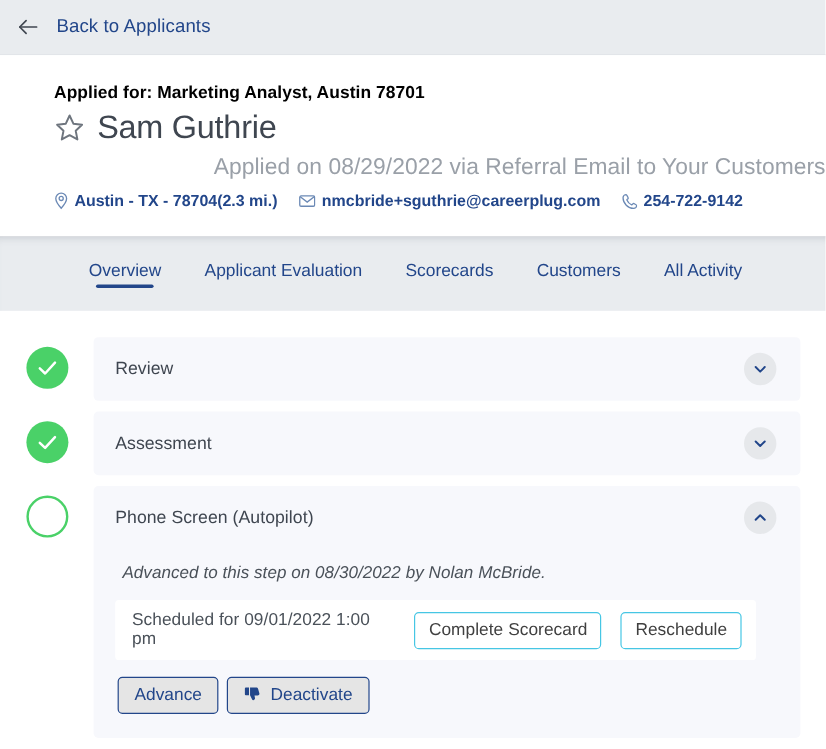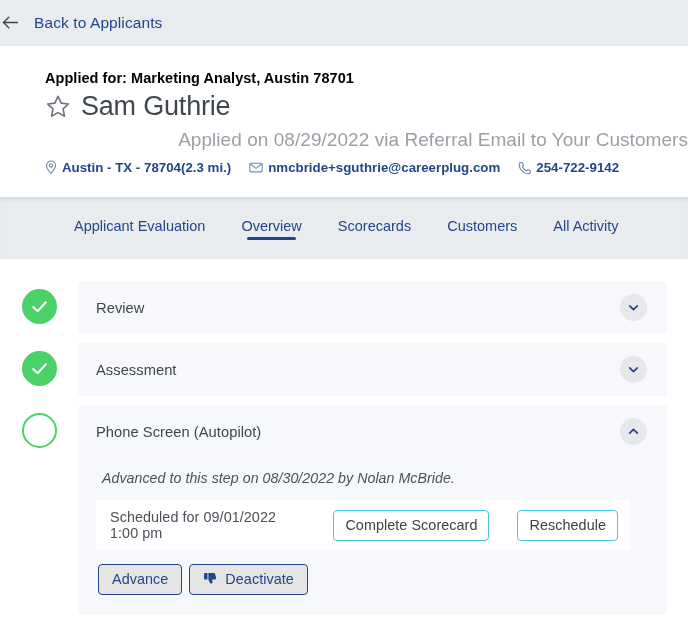--- a/index.html
+++ b/index.html
@@ -16,20 +16,21 @@
     color: #333;
     -webkit-font-smoothing: antialiased;
   }
 
   
   .topbar {
     height: 46px;
     background: #e9ecef;
     display: flex;
     align-items: center;
+    padding-left: 13px;
     border-bottom: 1px solid #e2e5e9;
   }
   .back-link {
     display: flex;
     align-items: center;
     gap: 13px;
     cursor: pointer;
   }
   .back-arrow {
     width: 21px;
@@ -203,21 +204,21 @@
     margin: 6px 0 14px 6px;
     letter-spacing: .05px;
   }
 
   .sched-card {
     background: #ffffff;
     border-radius: 3px;
     display: flex;
     align-items: center;
     padding: 9px 12px 9px 14px;
-    gap: 28px;
+    gap: 16px;
     width: 534px;
     max-width: 100%;
   }
   .sched-text {
     font-size: 14.4px;
     color: #4a5159;
     flex: 1;
     letter-spacing: .05px;
   }
   .btn-teal {
@@ -321,22 +322,22 @@
         <svg width="13" height="14" viewBox="0 0 13 14" fill="none" stroke="#6b89b5" stroke-width="1.1" stroke-linecap="round">
           <path d="M3.8 1.2C2.6 1.2 1.2 2.3 1.2 3.8c0 4.6 4.2 8.9 8.8 8.9 1.4 0 2.6-1.3 2.6-2.5 0-.4-2.5-1.8-2.9-1.6-.5.2-.8 1.3-1.3 1.1-1.3-.5-3.4-2.6-4-4-.2-.5.9-.8 1.1-1.3.2-.4-1.3-3.2-1.7-3.2z"></path>
         </svg>
       </span>
       <span>254-722-9142</span>
     </div>
   </div>
 </div>
 
 <div class="tabbar">
+  <div class="tab active">Overview</div>
   <div class="tab">Applicant Evaluation</div>
-  <div class="tab active">Overview</div>
   <div class="tab">Scorecards</div>
   <div class="tab">Customers</div>
   <div class="tab">All Activity</div>
 </div>
 
 <div class="steps">
 
   <div class="step">
     <div class="marker-wrap">
       <div class="marker done">

